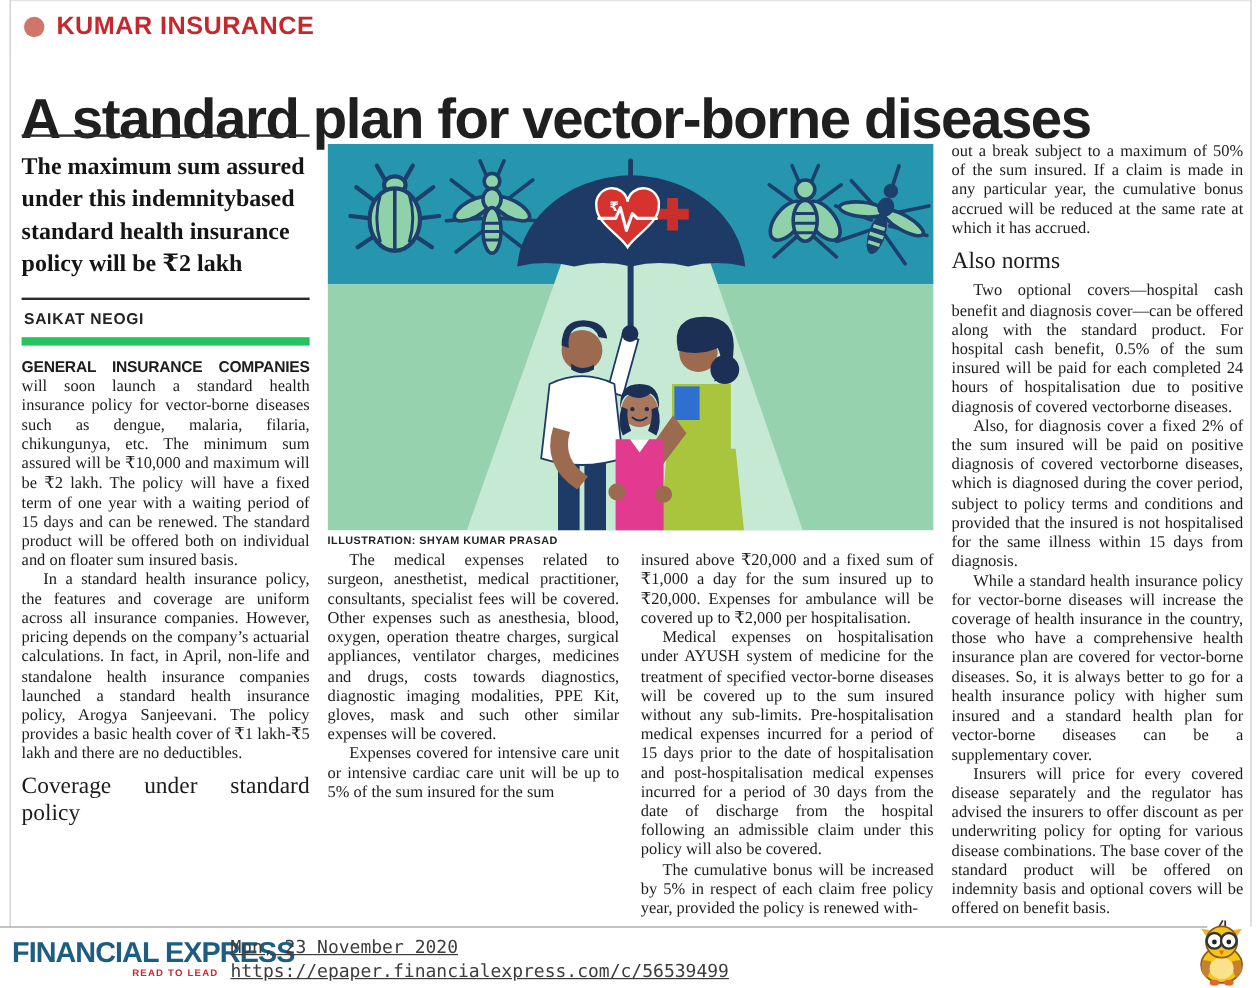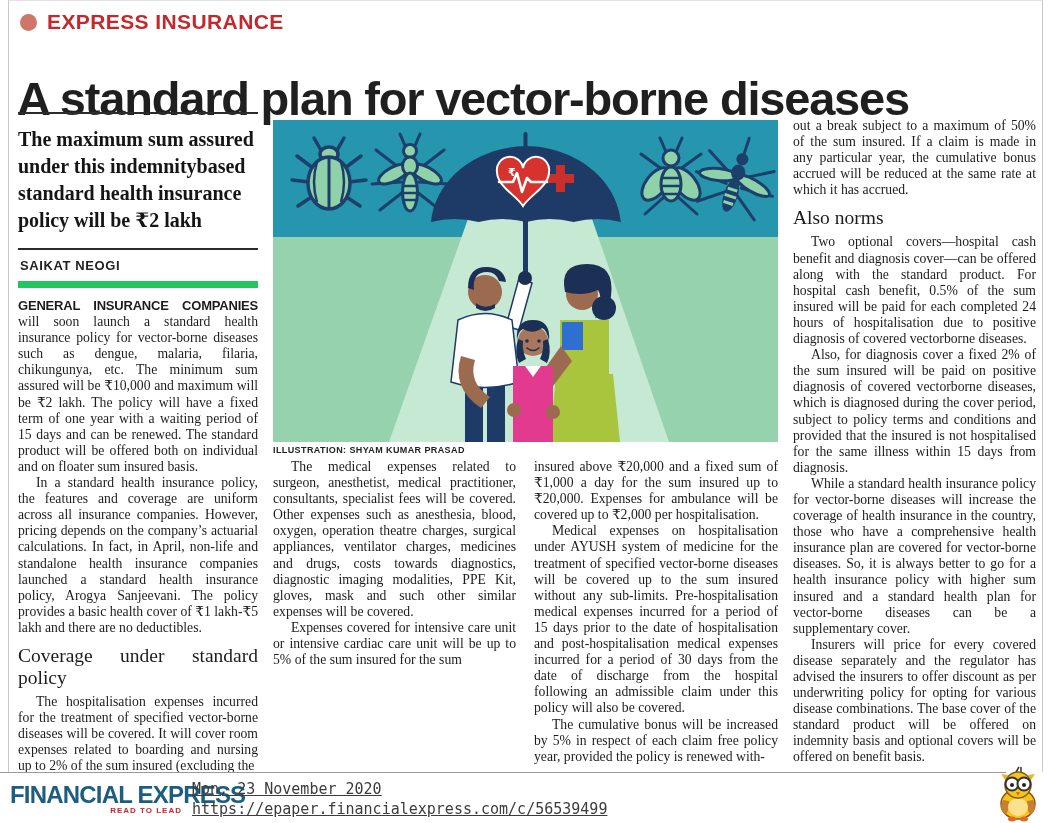--- a/index.html
+++ b/index.html
@@ -51,33 +51,32 @@
   .owl{position:absolute;left:992px;top:766px;}
 </style>
 </head>
 <body>
 
 <div id="page">
   <div class="frame"></div>
 
   <div class="kicker">
     <span class="kicker-dot"></span>
-    <span class="kicker-label">EXPRESS INSURANCE</span>
+    <span class="kicker-label">KUMAR INSURANCE</span>
   </div>
 
   <h1 class="headline">A standard plan for vector-borne diseases</h1>
 
   <div class="col1">
     <div class="standfirst">The maximum sum assured under this indemnitybased standard health insurance policy will be ₹2 lakh</div>
     <div class="byline">SAIKAT NEOGI</div>
     <div class="bodytext">
       <p class="noindent"><strong class="lead">GENERAL INSURANCE COMPANIES</strong><span> will soon launch a standard health insurance policy for vector-borne diseases such as dengue, malaria, filaria, chikungunya, etc. The minimum sum assured will be ₹10,000 and maximum will be ₹2 lakh. The policy will have a fixed term of one year with a waiting period of 15 days and can be renewed. The standard product will be offered both on individual and on floater sum insured basis.</span></p>
       <p>In a standard health insurance policy, the features and coverage are uniform across all insurance companies. However, pricing depends on the company’s actuarial calculations. In fact, in April, non-life and standalone health insurance companies launched a standard health insurance policy, Arogya Sanjeevani. The policy provides a basic health cover of ₹1 lakh-₹5 lakh and there are no deductibles.</p>
       <div class="subhead">Coverage under standard policy</div>
-      <p>The hospitalisation expenses incurred for the treatment of specified vector-borne diseases will be covered. It will cover room expenses related to boarding and nursing up to 2% of the sum insured (excluding the</p>
     </div>
   </div>
 
   <svg class="figure" viewBox="0 0 505 322" width="505" height="322" aria-hidden="true">
     <rect x="0" y="0" width="505" height="117" fill="#2596ad"></rect>
     <rect x="0" y="117" width="505" height="205" fill="#97d2af"></rect>
     <polygon points="196,96 318,96 396,322 116,322" fill="#c6e9d3"></polygon>
 
     <g transform="translate(56,60)">
       <g stroke="#1d3f6b" stroke-width="3.5" stroke-linecap="round">

